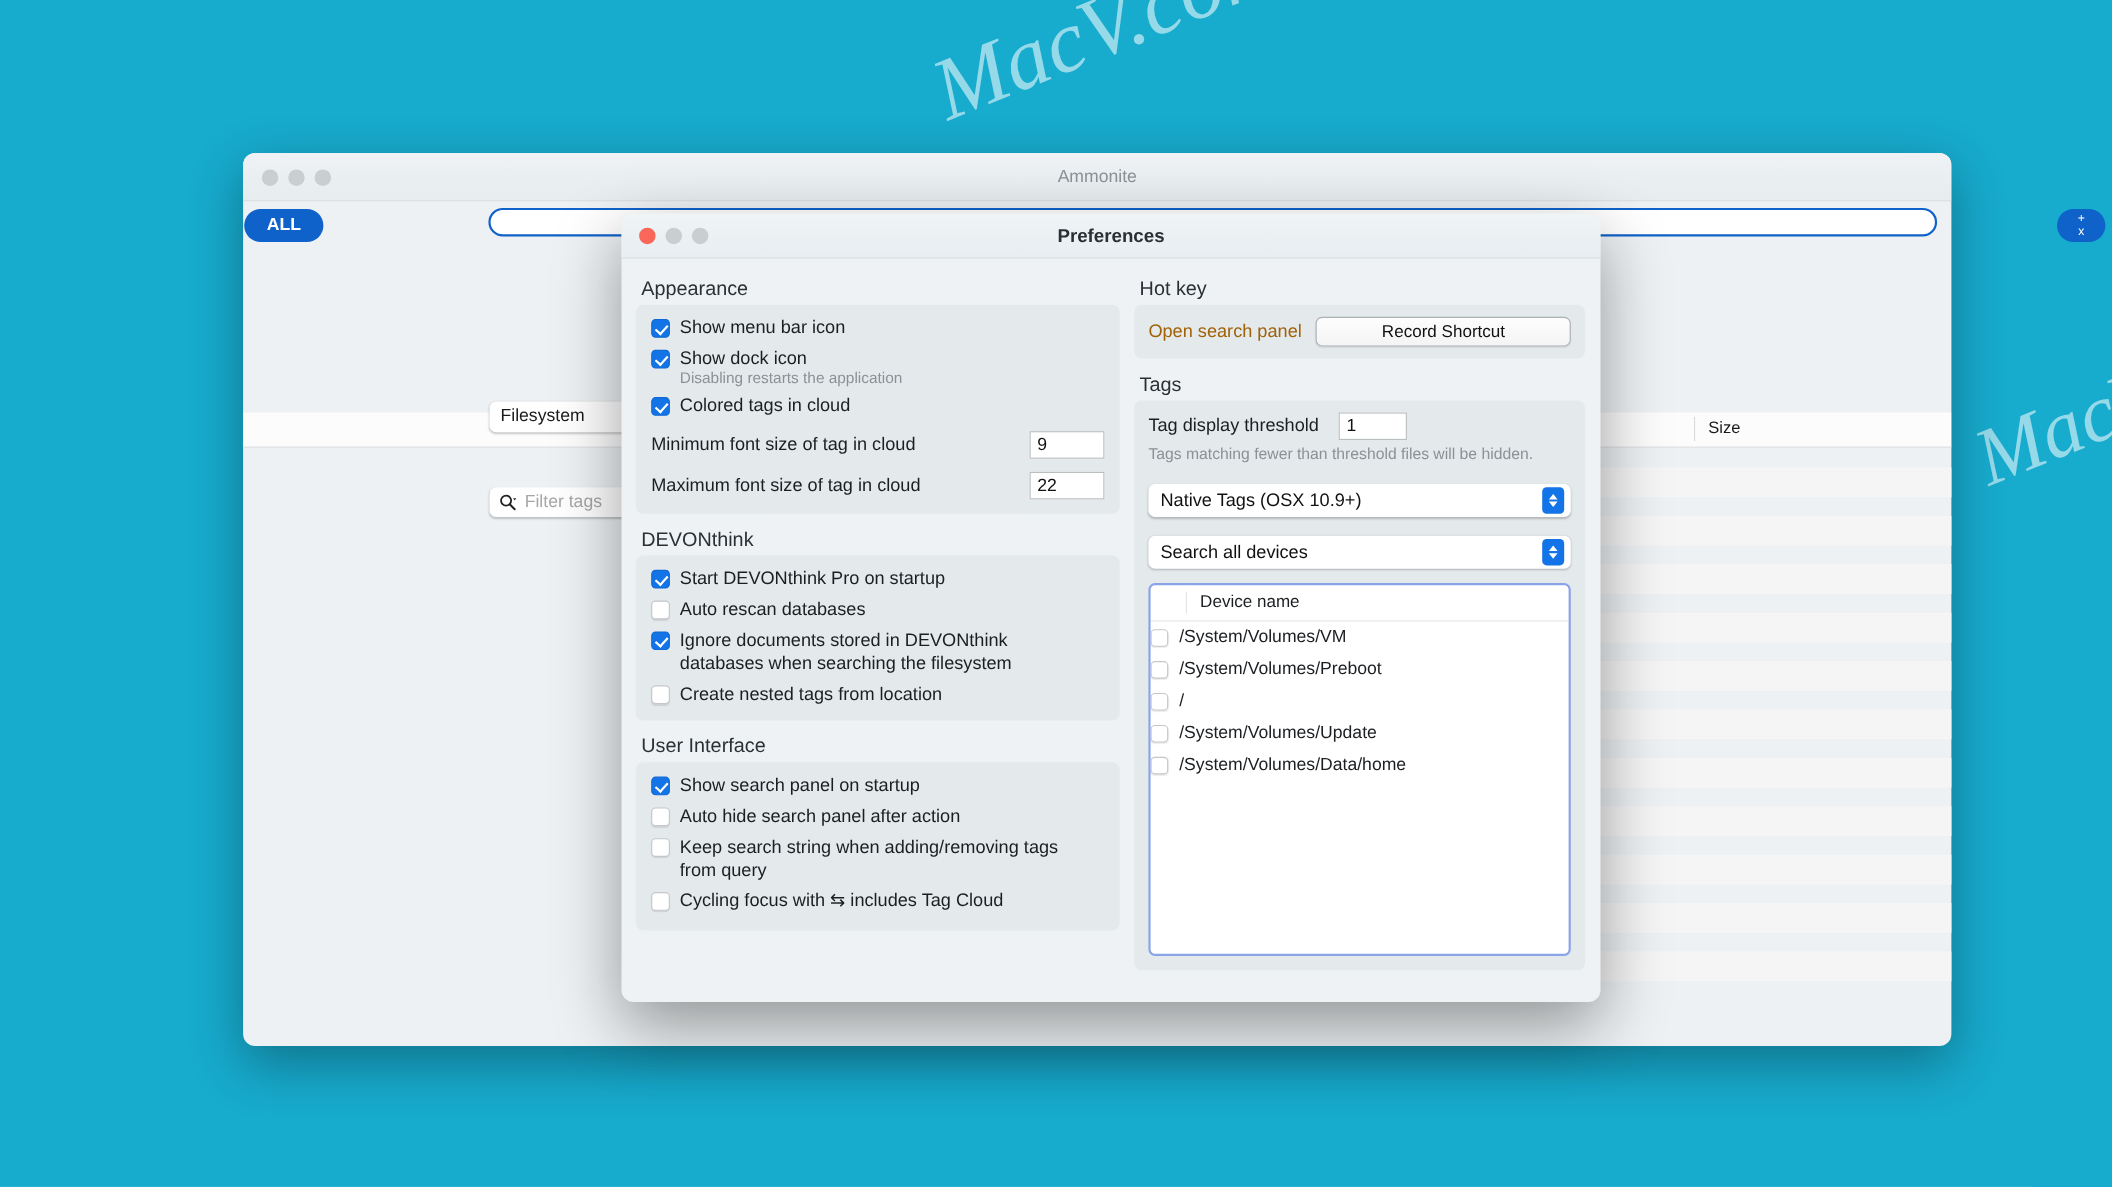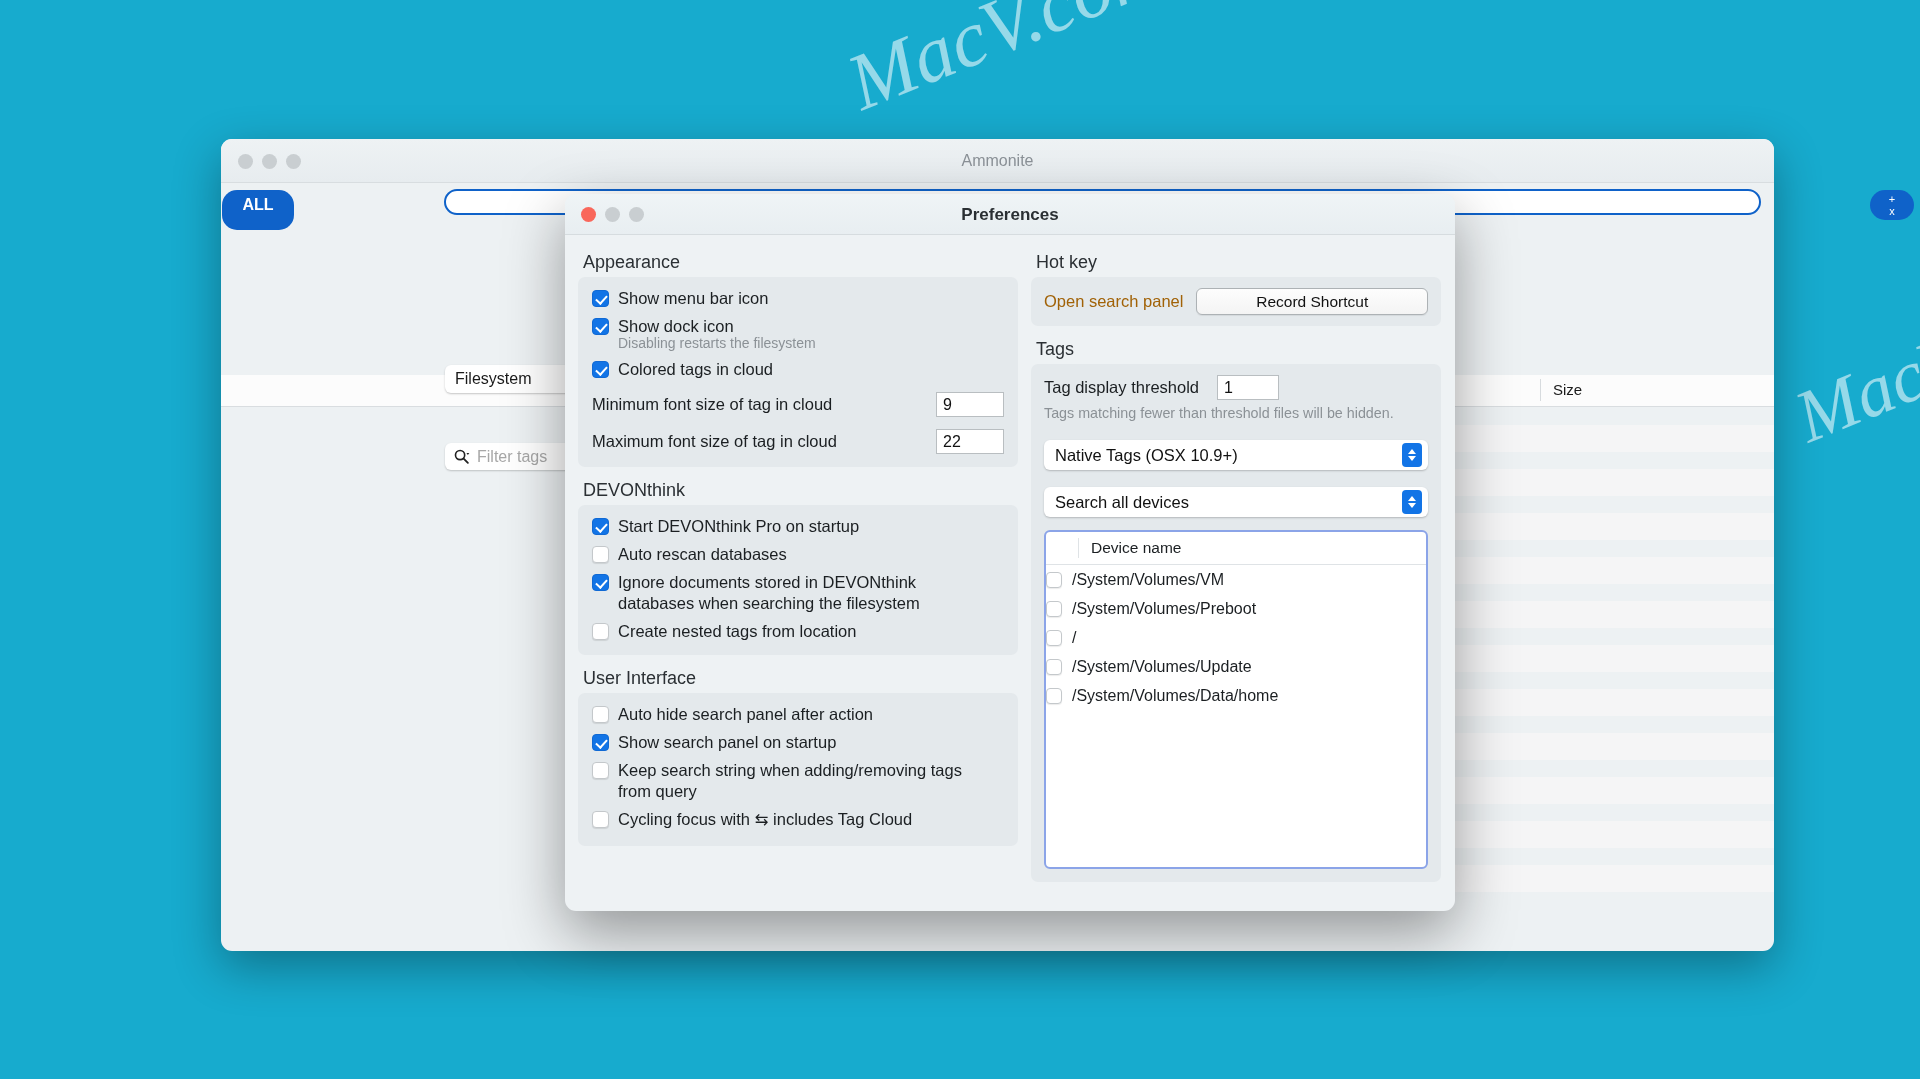--- a/index.html
+++ b/index.html
@@ -61,21 +61,21 @@
   }
   #searchbar {
     position: absolute; left: 218px; top: 2px;
     width: 1317px; height: 26px;
     background: #fff;
     border: 2.5px solid #0f62c9;
     border-radius: 13px;
   }
   #all-pill {
     position: absolute; left: 222px; top: 190px;
-    width: 72px; height: 40px;
+    width: 72px; height: 30px;
     background: #0f62c9;
     border-radius: 15px;
     color: #fff; font-size: 16px; font-weight: 700;
     text-align: center; line-height: 30px;
     z-index: 4;
   }
   #plus-x-pill {
     position: absolute; right: 6px; top: 190px;
     width: 44px; height: 30px;
     background: #0f62c9;
@@ -403,21 +403,21 @@
       <div class="group-label">Appearance</div>
       <div class="group-box">
         <div class="cb-row">
           <div class="cb on"></div>
           <div class="cb-label">Show menu bar icon</div>
         </div>
         <div class="cb-row" style="margin-bottom:2px">
           <div class="cb on"></div>
           <div class="cb-label">Show dock icon</div>
         </div>
-        <div class="sub-note">Disabling restarts the filesystem</div>
+        <div class="sub-note">Disabling restarts the application</div>
         <div class="cb-row" style="margin-bottom:0">
           <div class="cb on"></div>
           <div class="cb-label">Colored tags in cloud</div>
         </div>
 
         <div class="fs-row">
           <div class="fs-label">Minimum font size of tag in cloud</div>
           <div class="num-input">9</div>
         </div>
         <div class="fs-row">
@@ -442,26 +442,26 @@
         </div>
         <div class="cb-row" style="margin-bottom:0">
           <div class="cb off"></div>
           <div class="cb-label">Create nested tags from location</div>
         </div>
       </div>
 
       <div class="group-label" style="margin-top:13px">User Interface</div>
       <div class="group-box" style="padding-bottom:16px">
         <div class="cb-row">
+          <div class="cb on"></div>
+          <div class="cb-label">Show search panel on startup</div>
+        </div>
+        <div class="cb-row">
           <div class="cb off"></div>
           <div class="cb-label">Auto hide search panel after action</div>
-        </div>
-        <div class="cb-row">
-          <div class="cb on"></div>
-          <div class="cb-label">Show search panel on startup</div>
         </div>
         <div class="cb-row">
           <div class="cb off"></div>
           <div class="cb-label" style="max-width:375px">Keep search string when adding/removing tags from query</div>
         </div>
         <div class="cb-row" style="margin-bottom:0">
           <div class="cb off"></div>
           <div class="cb-label">Cycling focus with ⇆ includes Tag Cloud</div>
         </div>
       </div>

